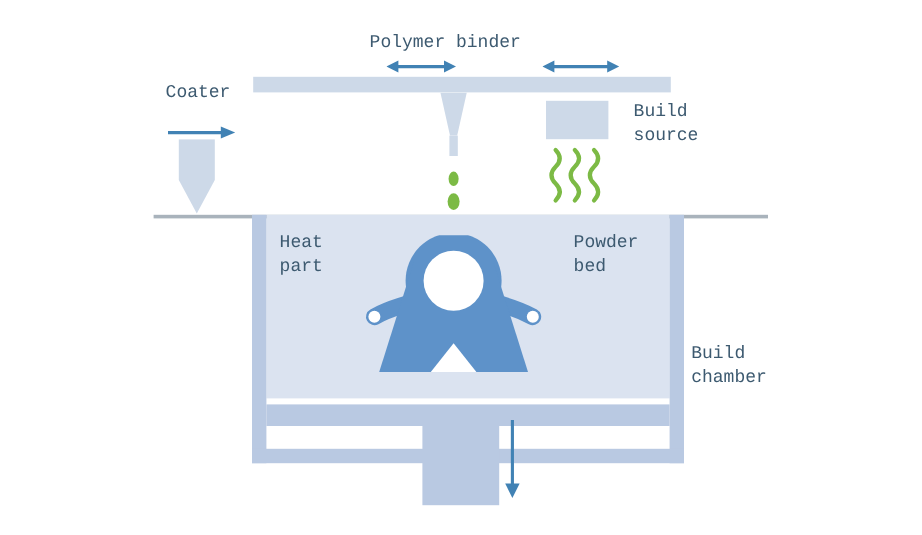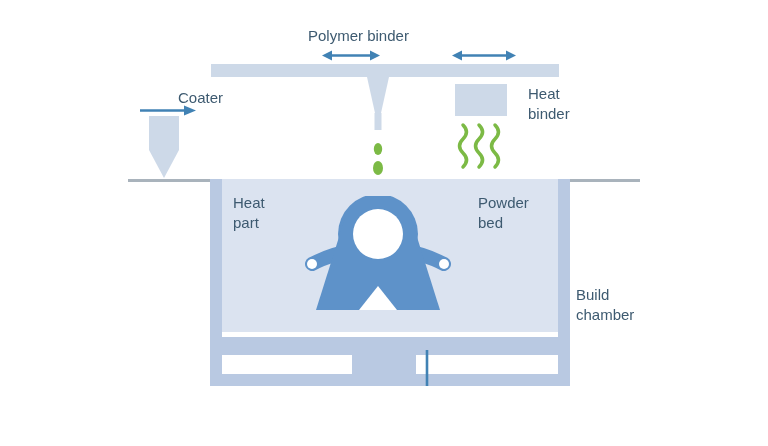--- a/index.html
+++ b/index.html
@@ -9,23 +9,23 @@
     --chamber-wall:#b9c9e2;
     --powder-fill:#dbe3f0;
     --part-fill:#5e92c9;
     --binder-green:#7cba45;
     --surface-line:#a9b3bc;
     --background:#ffffff;
   }
   html,body{margin:0;padding:0;}
   .canvas{
     position:relative;
-    width:768px;height:386px;
+    width:768px;height:446px;
     background:var(--background);
-    font-family:Liberation Sans, sans-serif;
+    font-family:Liberation Mono, monospace;
     overflow:hidden;
   }
   .abs{position:absolute;}
   .label{
     position:absolute;
     font-size:15px;
     line-height:1.3;
     color:var(--text);
   }
   .fill-machine{background:var(--machine-fill);}
@@ -73,23 +73,23 @@
   </svg>
 
   <div class="abs fill-machine" style="left:455px;top:84px;width:52px;height:32px;"></div>
 
   <svg class="abs" style="left:452px;top:122px;" width="60" height="50">
     <path class="green-stroke" d="M 11 3 q 7 7 0 14 q -7 7 0 14 q 7 7 0 14"></path>
     <path class="green-stroke" d="M 27 3 q 7 7 0 14 q -7 7 0 14 q 7 7 0 14"></path>
     <path class="green-stroke" d="M 43 3 q 7 7 0 14 q -7 7 0 14 q 7 7 0 14"></path>
   </svg>
 
-  <div class="label" style="left:528px;top:84px;width:64px;">Heat binder</div>
+  <div class="label" style="left:528px;top:84px;width:64px;">Build source</div>
 
-  <div class="label" style="left:138px;top:88px;margin-left:40px;">Coater</div>
+  <div class="label" style="left:138px;top:68px;">Coater</div>
 
   <svg class="abs" style="left:140px;top:104px;" width="56" height="13">
     <line class="arrow-line" x1="0" y1="6.5" x2="45" y2="6.5"></line>
     <polygon class="arrow-head" points="44,1.5 44,11.5 56,6.5"></polygon>
   </svg>
 
   <svg class="abs" style="left:147px;top:116px;" width="34" height="64">
     <rect class="machine-shape" x="2" y="0" width="30" height="34"></rect>
     <polygon class="machine-shape" points="2,34 32,34 17,62"></polygon>
   </svg>

